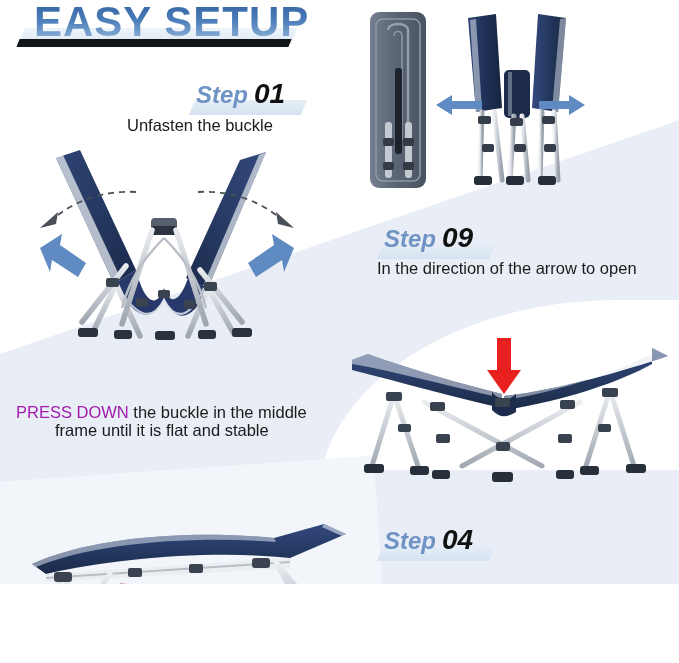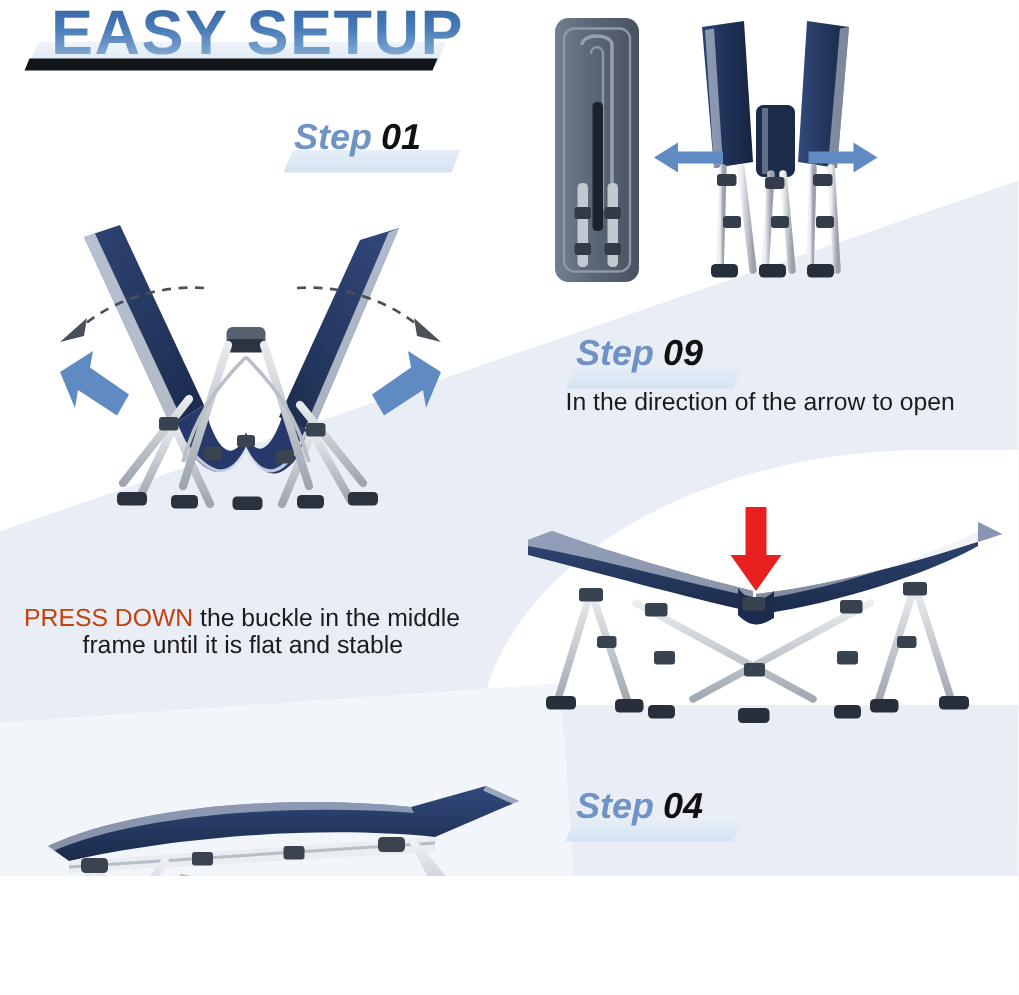--- a/index.html
+++ b/index.html
@@ -123,33 +123,33 @@
   }
   .step-word{
     position:relative;
     font-size:24px;
     font-style:italic;
     font-weight:bold;
     color:#6f93c4;
   }
   .step-num{
     position:relative;
-    font-size:24px;
+    font-size:28px;
     font-style:italic;
     font-weight:bold;
     color:#111111;
     margin-left:6px;
   }
   .step-desc{
     position:absolute;
     white-space:nowrap;
     font-size:16.5px;
     color:#1b1b1b;
   }
-  .step-desc .hl{ color:#c2410c;margin-top:32px; }
+  .step-desc .hl{ color:#a21caf;margin-top:32px; }
 
   
   .arrow{ position:absolute; }
 
   
   .prod{ position:absolute; }
 </style>
 </head>
 <body>
 
@@ -168,20 +168,21 @@
   <div class="banner">
     <div class="banner-plate"></div>
     <div class="banner-shadow"></div>
     <div class="banner-text">EASY SETUP</div>
   </div>
 
   <div class="step-label" style="left:196px; top:78px;">
     <div class="plate" style="width:112px;"></div>
     <span class="step-word">Step</span><span class="step-num">01</span>
   </div>
+  <div class="step-desc" style="left:127px; top:116px;">Unfasten the buckle</div>
 
   <svg class="prod" style="left:18px; top:138px;" width="300" height="215" viewBox="0 0 300 215">
     <defs>
       <linearGradient id="navyA" x1="0" y1="0" x2="1" y2="1">
         <stop offset="0%" stop-color="#2e4373"></stop>
           <stop offset="55%" stop-color="#24375f"></stop>
           <stop offset="100%" stop-color="#1b2a4b"></stop>
       </linearGradient>
       <linearGradient id="navyB" x1="1" y1="0" x2="0" y2="1">
         <stop offset="0%" stop-color="#33497c"></stop>

